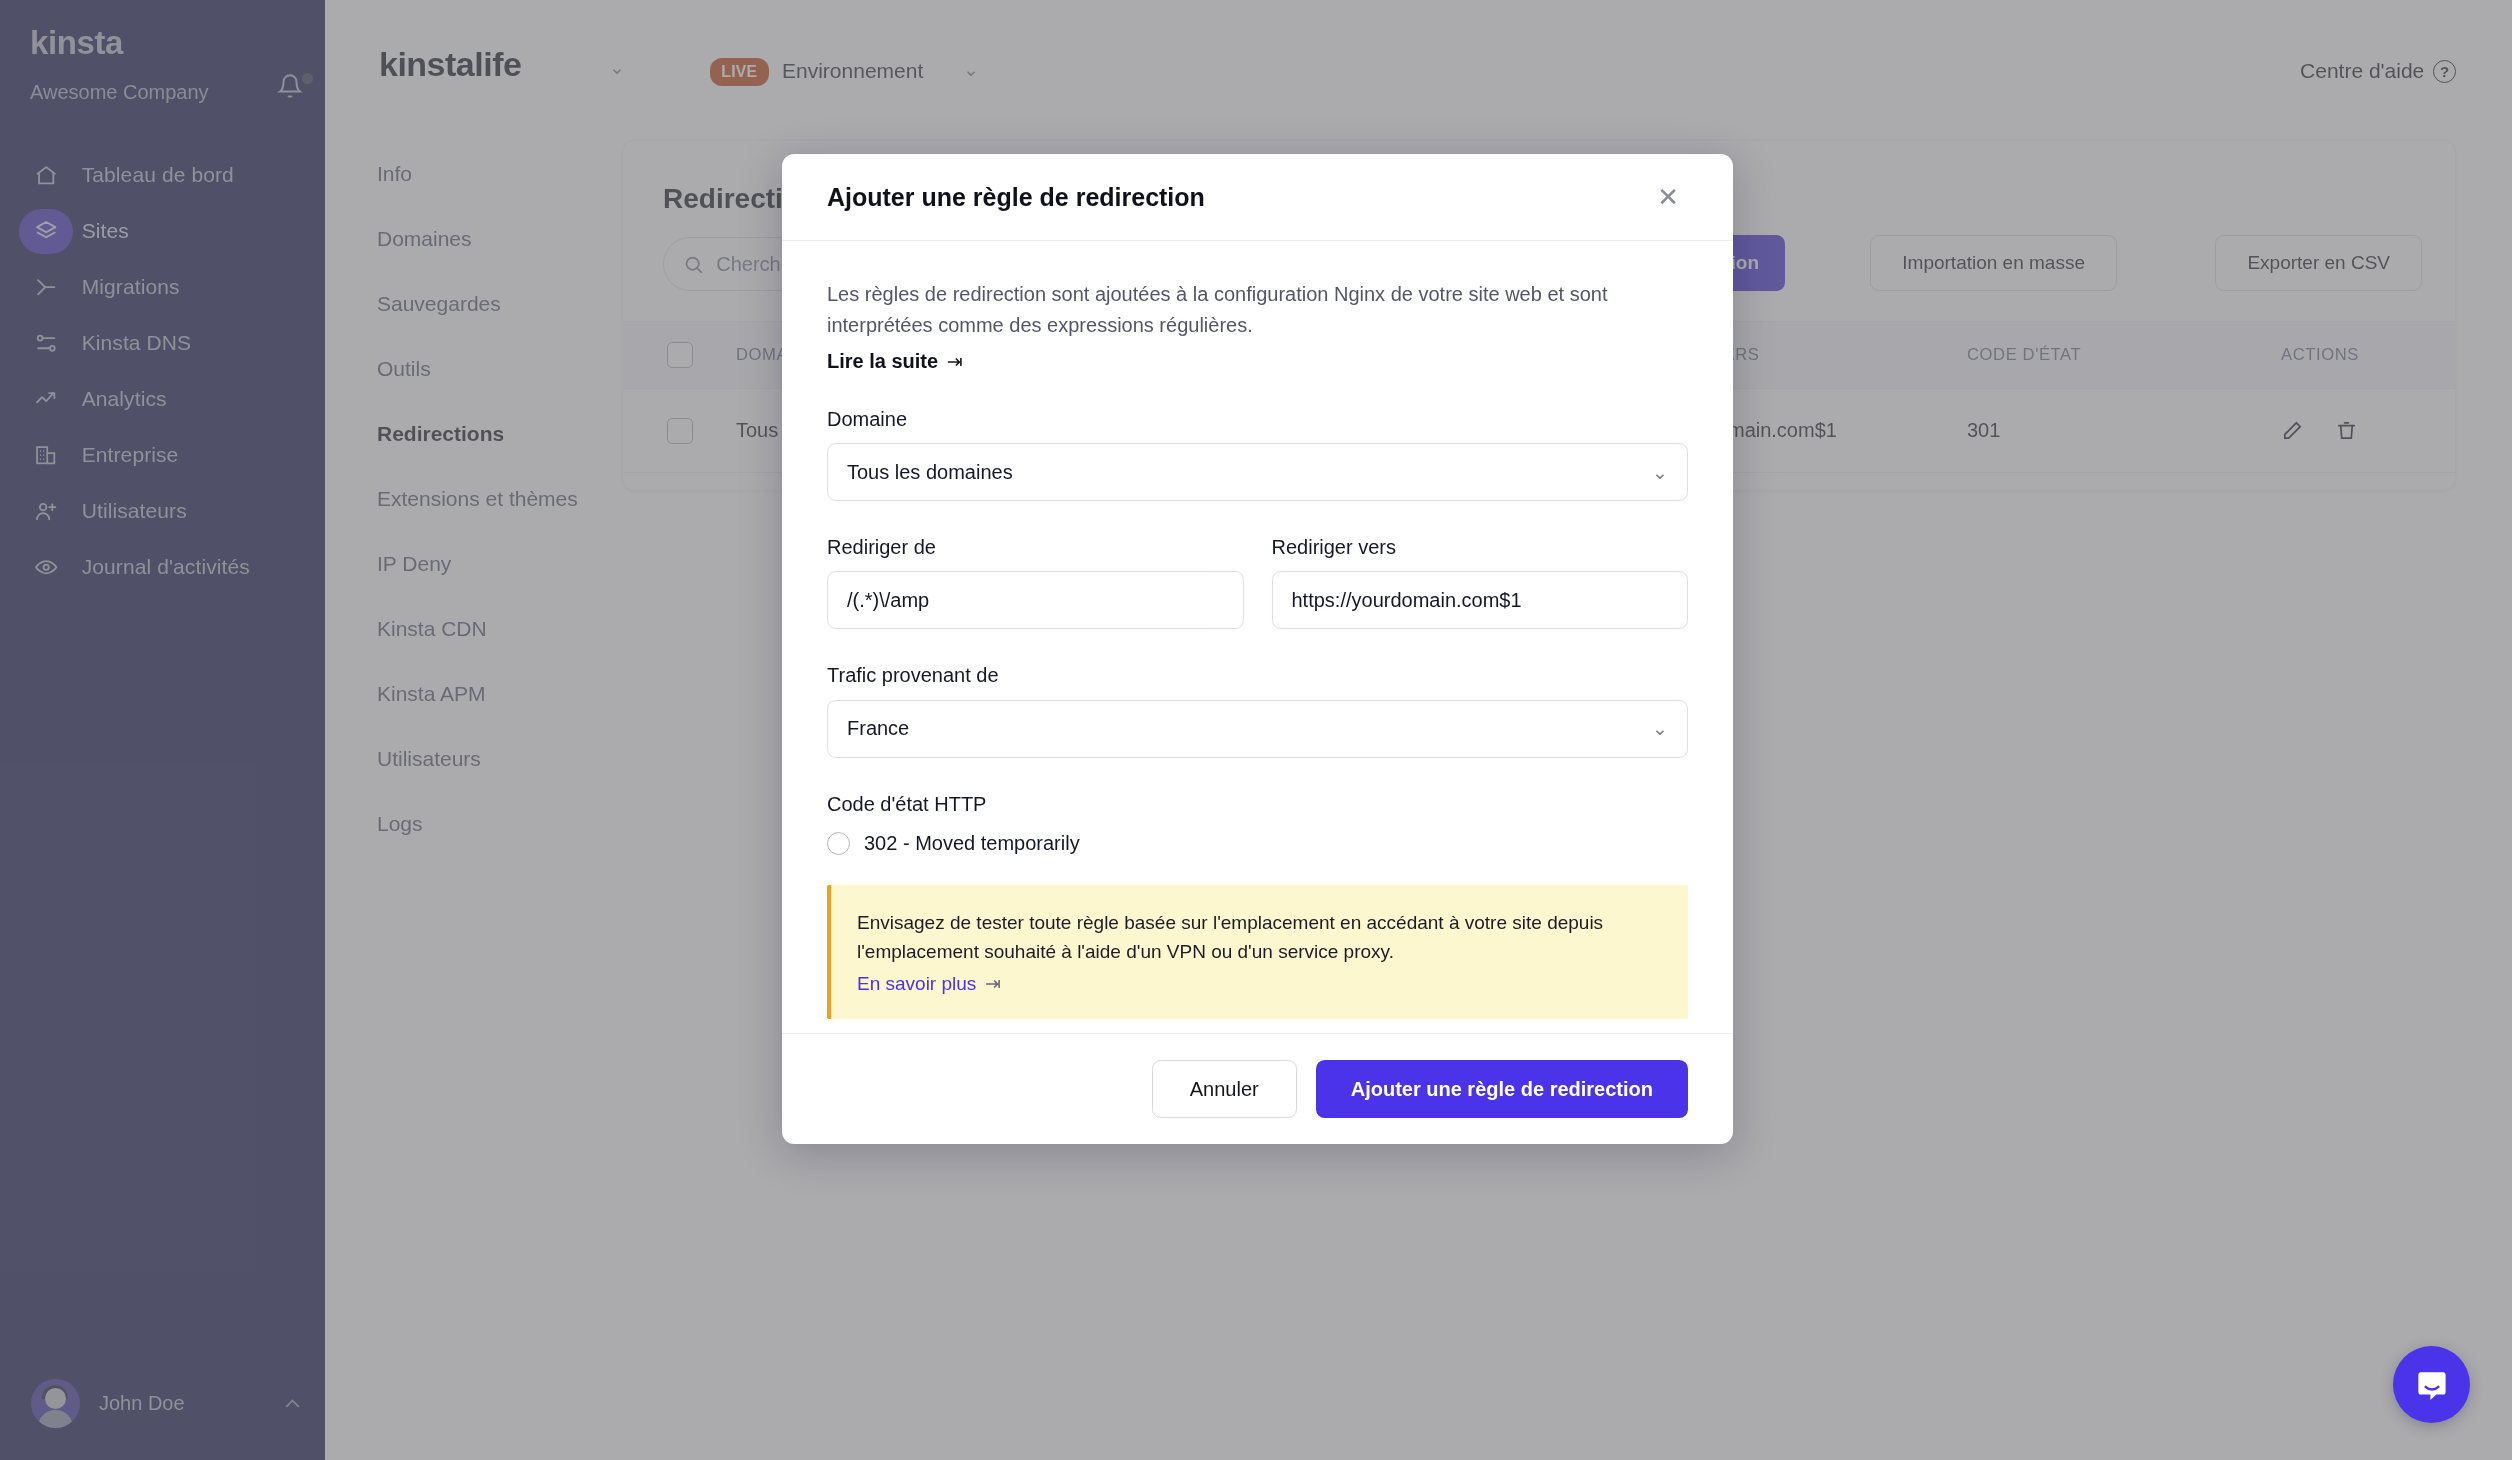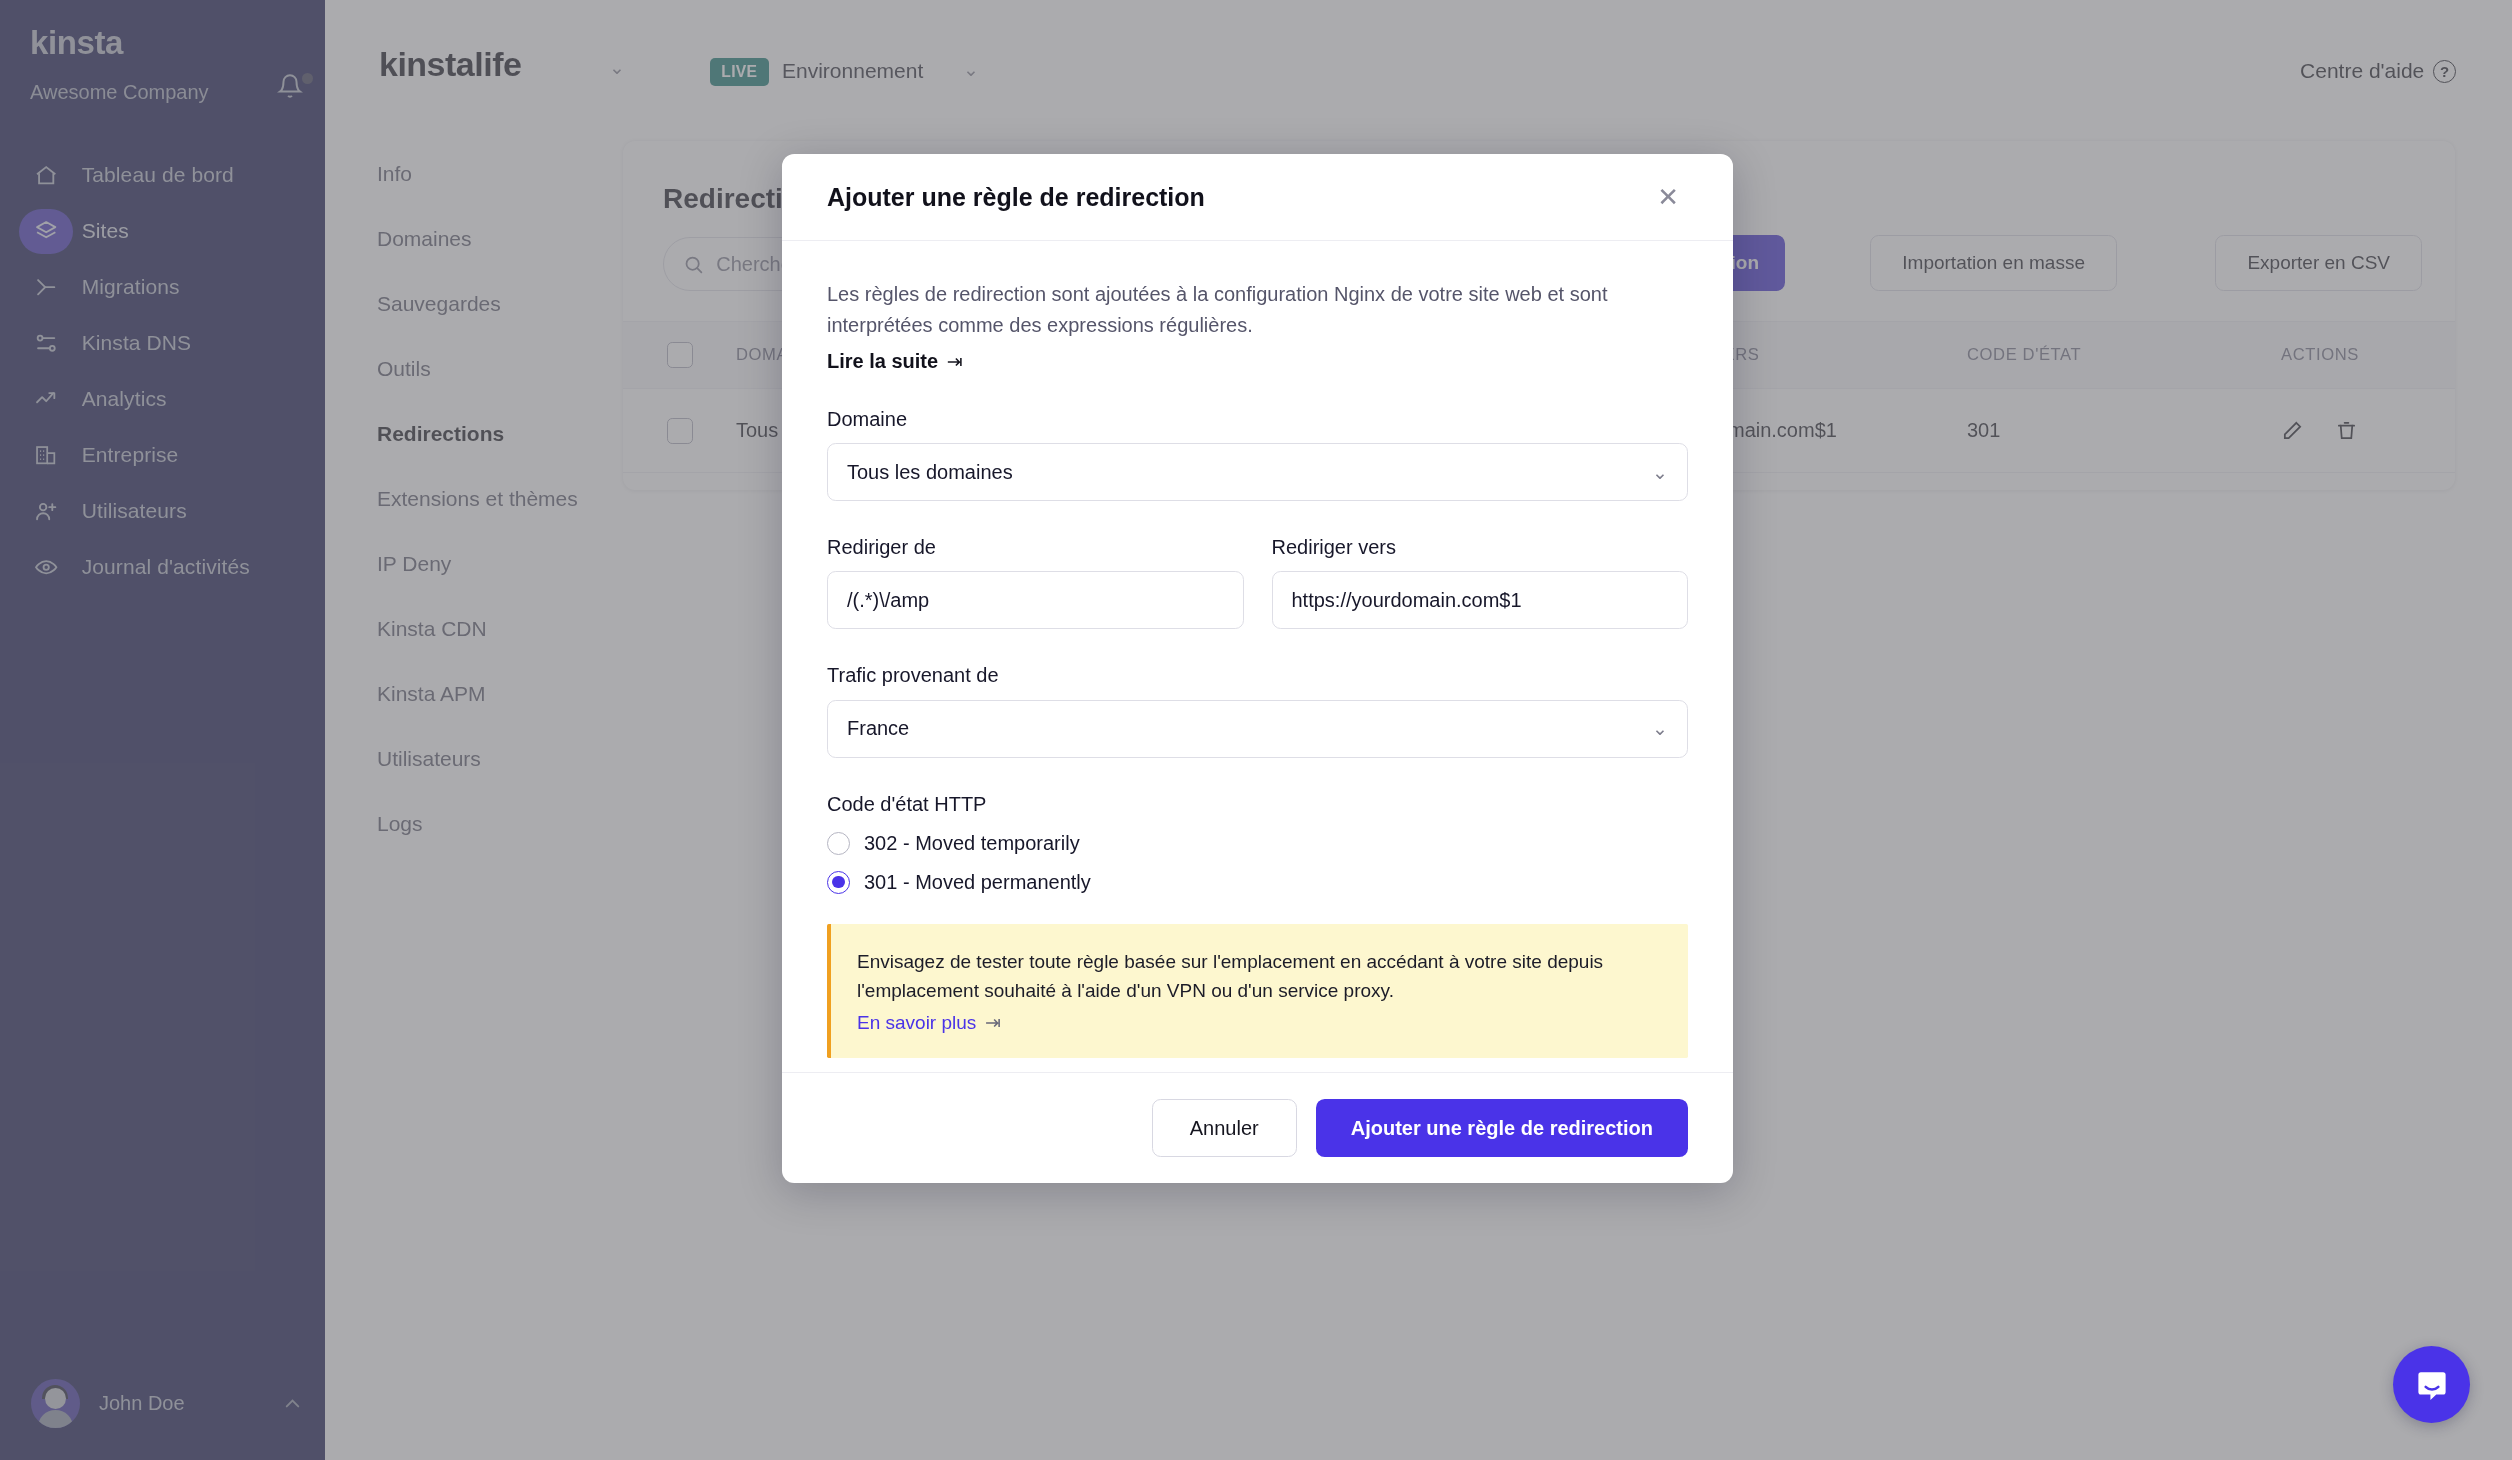--- a/index.html
+++ b/index.html
@@ -65,22 +65,22 @@
   
   .topbar { position: absolute; left: 335px; top: 0; right: 12px; height: 141px; background: #ffffff; }
   .site-name {
     position: absolute; left: 44px; top: 45px;
     font-size: 34px; font-weight: 700; color: #0f0f1a; letter-spacing: -0.5px;
   }
   .chev { color: #7d7d8c; font-size: 19px; }
   .site-chev { position: absolute; left: 274px; top: 56px; }
   .live-badge {
     position: absolute; left: 375px; top: 58px;
-    background: #0f766e; color: #ffffff; font-size: 15.7px; font-weight: 700;
-    padding: 5.2px 11.3px; border-radius: 5px; letter-spacing: 0.3px;
+    background: #c2410c; color: #ffffff; font-size: 15.7px; font-weight: 700;
+    padding: 5.2px 11.3px; border-radius: 12px; letter-spacing: 0.3px;
   }
   .env-label { position: absolute; left: 447px; top: 59px; font-size: 21px; color: #22222f; }
   .env-chev { position: absolute; left: 628px; top: 58px; }
   .help-center {
     position: absolute; right: 44px; top: 59px;
     display: flex; align-items: center; gap: 8.7px;
     font-size: 21px; color: #16161f; cursor: pointer;
   }
   .help-q {
     width: 23px; height: 23px; border-radius: 50%; border: 1.7px solid #16161f;
@@ -446,24 +446,20 @@
       <div class="select">
         <span>France</span>
         <span class="chev">⌄</span>
       </div>
 
       <div class="fld-label">Code d'état HTTP</div>
       <div class="radio-line">
         <span class="radio"></span>
         <span class="radio-lbl">302 - Moved temporarily</span>
       </div>
-      <div class="radio-line">
-        <span class="radio on"></span>
-        <span class="radio-lbl">301 - Moved permanently</span>
-      </div>
 
       <div class="alert">
         <p>Envisagez de tester toute règle basée sur l'emplacement en accédant à votre site depuis l'emplacement souhaité à l'aide d'un VPN ou d'un service proxy.</p>
         <span class="alert-link">
           <span>En savoir plus</span>
           <span class="arrow-ico">⇥</span>
         </span>
       </div>
     </div>
 

